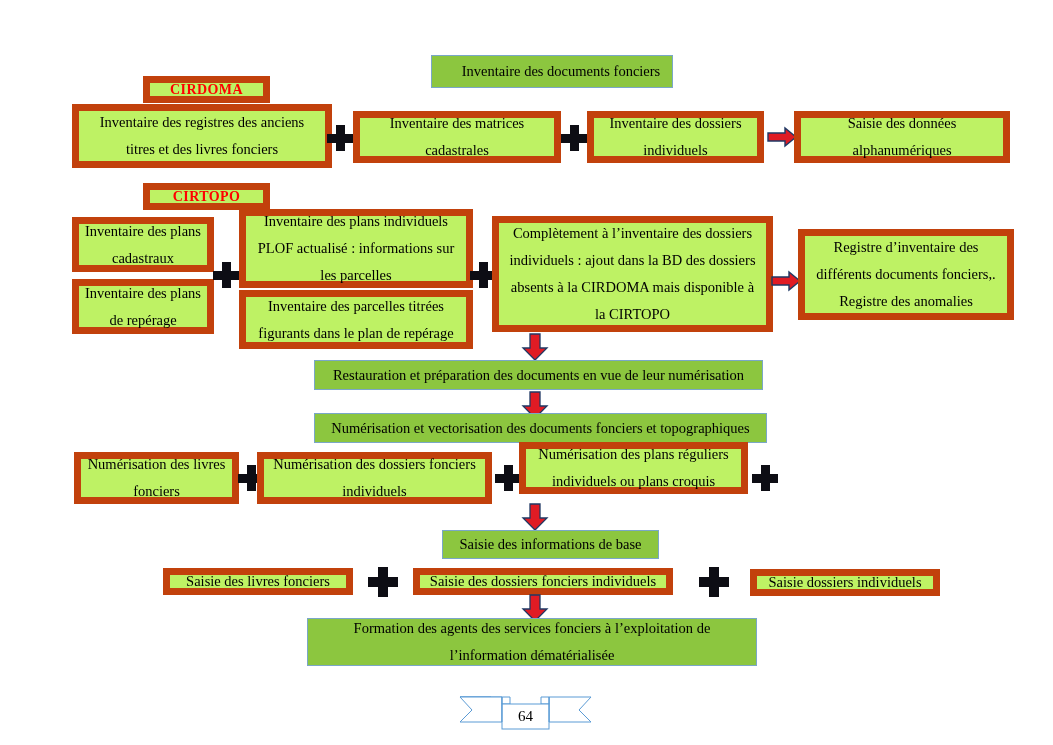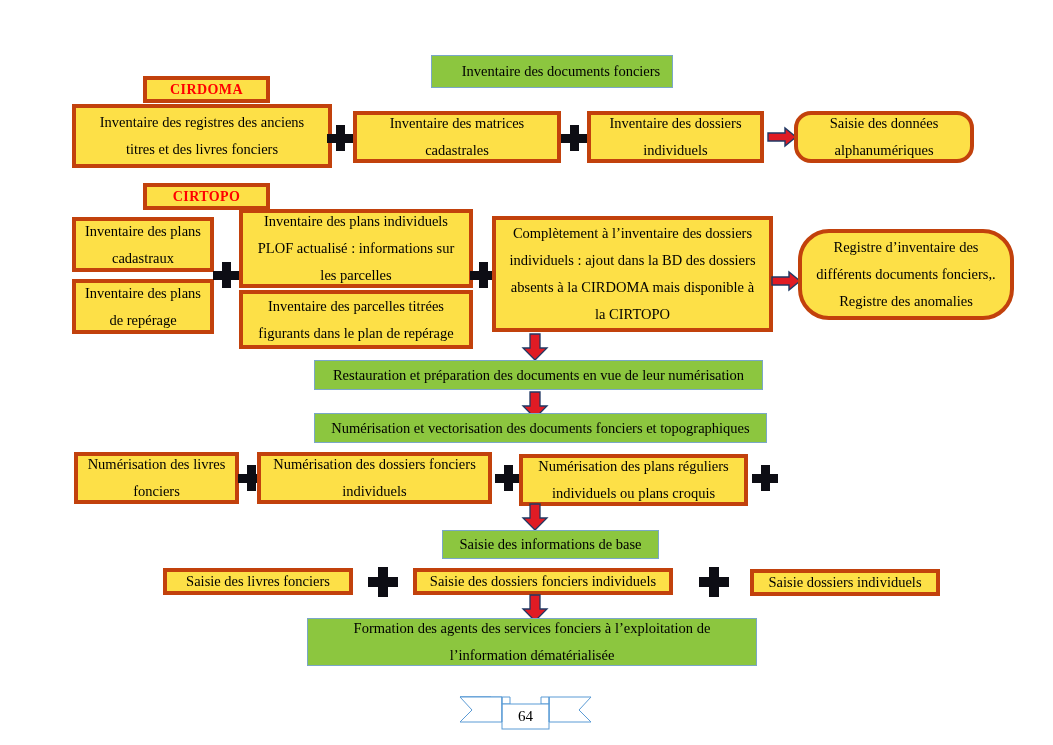--- a/index.html
+++ b/index.html
@@ -14,22 +14,22 @@
   #canvas {
     position: relative;
     width: 1053px;
     height: 745px;
     overflow: hidden;
     background: #ffffff;
   }
   .box {
     position: absolute;
     box-sizing: border-box;
-    background: #fde047;
-    border: 4px solid #c2410c;
+    background: #bef264;
+    border: 7px solid #c2410c;
     display: flex;
     align-items: center;
     justify-content: center;
     text-align: center;
     font-size: 14.5px;
     line-height: 1.85;
     padding: 2px 6px;
     color: #000;
   }
   .box.green {
@@ -121,21 +121,21 @@
     <span class="txt">Inventaire des dossiers
 individuels</span>
   </div>
 
   <div class="arrow" style="left:768px; top:128px;">
     <svg width="28" height="18" viewBox="0 0 28 18">
       <polygon points="0,5 17,5 17,0 28,9 17,18 17,13 0,13" fill="#e01b24" stroke="#1f3864" stroke-width="1.4"></polygon>
     </svg>
   </div>
 
-  <div class="box" style="left:794px; top:111px; width:180px; height:52px;border-radius:17px;">
+  <div class="box" style="left:794px; top:111px; width:216px; height:52px;">
     <span class="txt">Saisie des données
 alphanumériques</span>
   </div>
 
   <div class="box label-red" style="left:143px; top:183px; width:127px; height:27px;">
     <span class="txt">CIRTOPO</span>
   </div>
 
   <div class="box" style="left:72px; top:217px; width:142px; height:55px;">
     <span class="txt">Inventaire des plans
@@ -168,21 +168,21 @@
 absents à la CIRDOMA mais disponible à
 la CIRTOPO</span>
   </div>
 
   <div class="arrow" style="left:772px; top:272px;">
     <svg width="28" height="18" viewBox="0 0 28 18">
       <polygon points="0,5 17,5 17,0 28,9 17,18 17,13 0,13" fill="#e01b24" stroke="#1f3864" stroke-width="1.4"></polygon>
     </svg>
   </div>
 
-  <div class="box" style="left:798px; top:229px; width:216px; height:91px;border-radius:31px;">
+  <div class="box" style="left:798px; top:229px; width:216px; height:91px;">
     <span class="txt">Registre d’inventaire des
 différents documents fonciers,.
 Registre des anomalies</span>
   </div>
 
   <div class="arrow" style="left:523px; top:334px;">
     <svg width="24" height="26" viewBox="0 0 24 26">
       <polygon points="7,0 17,0 17,14 24,14 12,26 0,14 7,14" fill="#e01b24" stroke="#1f3864" stroke-width="1.3"></polygon>
     </svg>
   </div>
@@ -208,21 +208,21 @@
 
   <div class="plus" style="left:238px; top:465px;"></div>
 
   <div class="box" style="left:257px; top:452px; width:235px; height:52px;">
     <span class="txt">Numérisation des dossiers fonciers
 individuels</span>
   </div>
 
   <div class="plus" style="left:495px; top:465px;"></div>
 
-  <div class="box" style="left:519px; top:454px; width:229px; height:52px;">
+  <div class="box" style="left:519px; top:442px; width:229px; height:52px;">
     <span class="txt">Numérisation des plans réguliers
 individuels ou plans croquis</span>
   </div>
 
   <div class="plus" style="left:752px; top:465px;"></div>
 
 
   <div class="arrow" style="left:523px; top:504px;">
     <svg width="24" height="26" viewBox="0 0 24 26">
       <polygon points="7,0 17,0 17,14 24,14 12,26 0,14 7,14" fill="#e01b24" stroke="#1f3864" stroke-width="1.3"></polygon>

